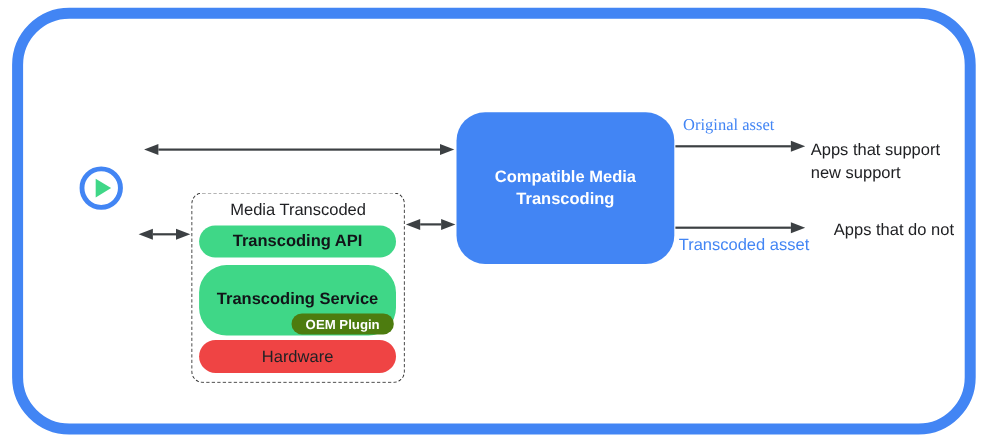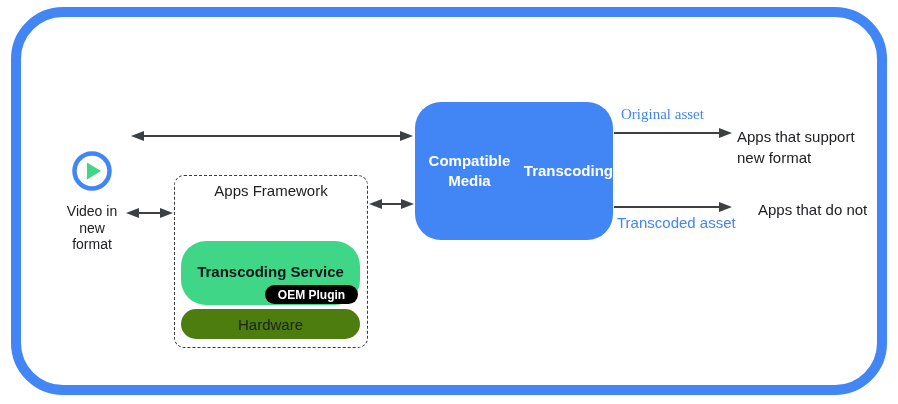--- a/index.html
+++ b/index.html
@@ -32,28 +32,28 @@
 
   
   .mf-box{position:absolute;left:174px;top:175px;width:194px;height:173px;
           border:1.5px dashed #3a3a3a;border-radius:10px;box-sizing:border-box;}
   .mf-title{position:absolute;left:0;top:6px;width:100%;text-align:center;font-size:15px;}
   .pill{position:absolute;display:flex;align-items:center;justify-content:center;box-sizing:border-box;}
   .pill-api{left:6px;top:29px;width:179px;height:29px;border-radius:15px;background:#3fd787;
             font-size:15px;font-weight:bold;color:#111418;}
   .service-box{left:6px;top:65px;width:179px;height:64px;border-radius:25px;background:#3fd787;
                font-size:15px;font-weight:bold;color:#111418;padding-bottom:4px;}
-  .oem-pill{left:84px;top:44px;width:93px;height:19px;border-radius:10px;background:#000000;
+  .oem-pill{left:84px;top:44px;width:93px;height:19px;border-radius:10px;background:#4d7c0f;
             color:#ffffff;font-size:12px;font-weight:bold;}
-  .hw-pill{left:6px;top:133px;width:179px;height:30px;border-radius:15px;background:#4d7c0f;
+  .hw-pill{left:6px;top:133px;width:179px;height:30px;border-radius:15px;background:#ef4444;
            font-size:15px;color:#202124;}
 
   
   .cmt-box{position:absolute;left:415px;top:102px;width:198px;height:138px;background:#4285f4;
-           border-radius:26px;display:flex;flex-direction:row;align-items:center;justify-content:center;
+           border-radius:26px;display:flex;flex-direction:column;align-items:center;justify-content:center;
            color:#ffffff;font-size:15px;font-weight:bold;line-height:20px;text-align:center;}
 
   
   .asset-label{position:absolute;color:#4285f4;font-size:15px;white-space:nowrap;}
   .label-original{left:621px;top:106px;font-family:Liberation Serif, serif;}
   .label-transcoded{left:617px;top:214px;}
   .apps-label{position:absolute;font-size:15px;line-height:21px;white-space:nowrap;color:#202124;margin-top:12px;}
   .apps-support{left:737px;top:114px;}
   .apps-nosupport{left:758px;top:187px;}
 </style>
@@ -62,25 +62,20 @@
 
 <div class="canvas">
 
   <div class="frame"></div>
 
   <svg class="play-icon" viewBox="0 0 40 40">
     <circle cx="20" cy="20" r="17.5" fill="#ffffff" stroke="#4285f4" stroke-width="4.5"></circle>
     <polygon points="15,11.5 29,20 15,28.5" fill="#3fd787"></polygon>
   </svg>
 
-  <div class="video-label">
-    <div>Video in</div>
-    <div>new</div>
-    <div>format</div>
-  </div>
 
   <div class="arrow arrow-top">
     <div class="ah-l"></div>
     <div class="line"></div>
     <div class="ah-r"></div>
   </div>
 
   <div class="arrow arrow-video">
     <div class="ah-l"></div>
     <div class="line"></div>
@@ -97,38 +92,39 @@
     <div class="line"></div>
     <div class="ah-r"></div>
   </div>
 
   <div class="arrow arrow-transcoded">
     <div class="line"></div>
     <div class="ah-r"></div>
   </div>
 
   <div class="mf-box">
-    <div class="mf-title">Apps Framework</div>
+    <div class="mf-title">Media Transcoded</div>
+    <div class="pill pill-api">Transcoding API</div>
     <div class="pill service-box">
       <span>Transcoding Service</span>
       <div class="pill oem-pill">OEM Plugin</div>
     </div>
     <div class="pill hw-pill">Hardware</div>
   </div>
 
   <div class="cmt-box">
     <div>Compatible Media</div>
     <div>Transcoding</div>
   </div>
 
   <div class="asset-label label-original">Original asset</div>
   <div class="asset-label label-transcoded">Transcoded asset</div>
 
   <div class="apps-label apps-support">
     <div>Apps that support</div>
-    <div>new format</div>
+    <div>new support</div>
   </div>
 
   <div class="apps-label apps-nosupport">
     <div>Apps that do not</div>
   </div>
 
 </div>
 
 </body></html>

